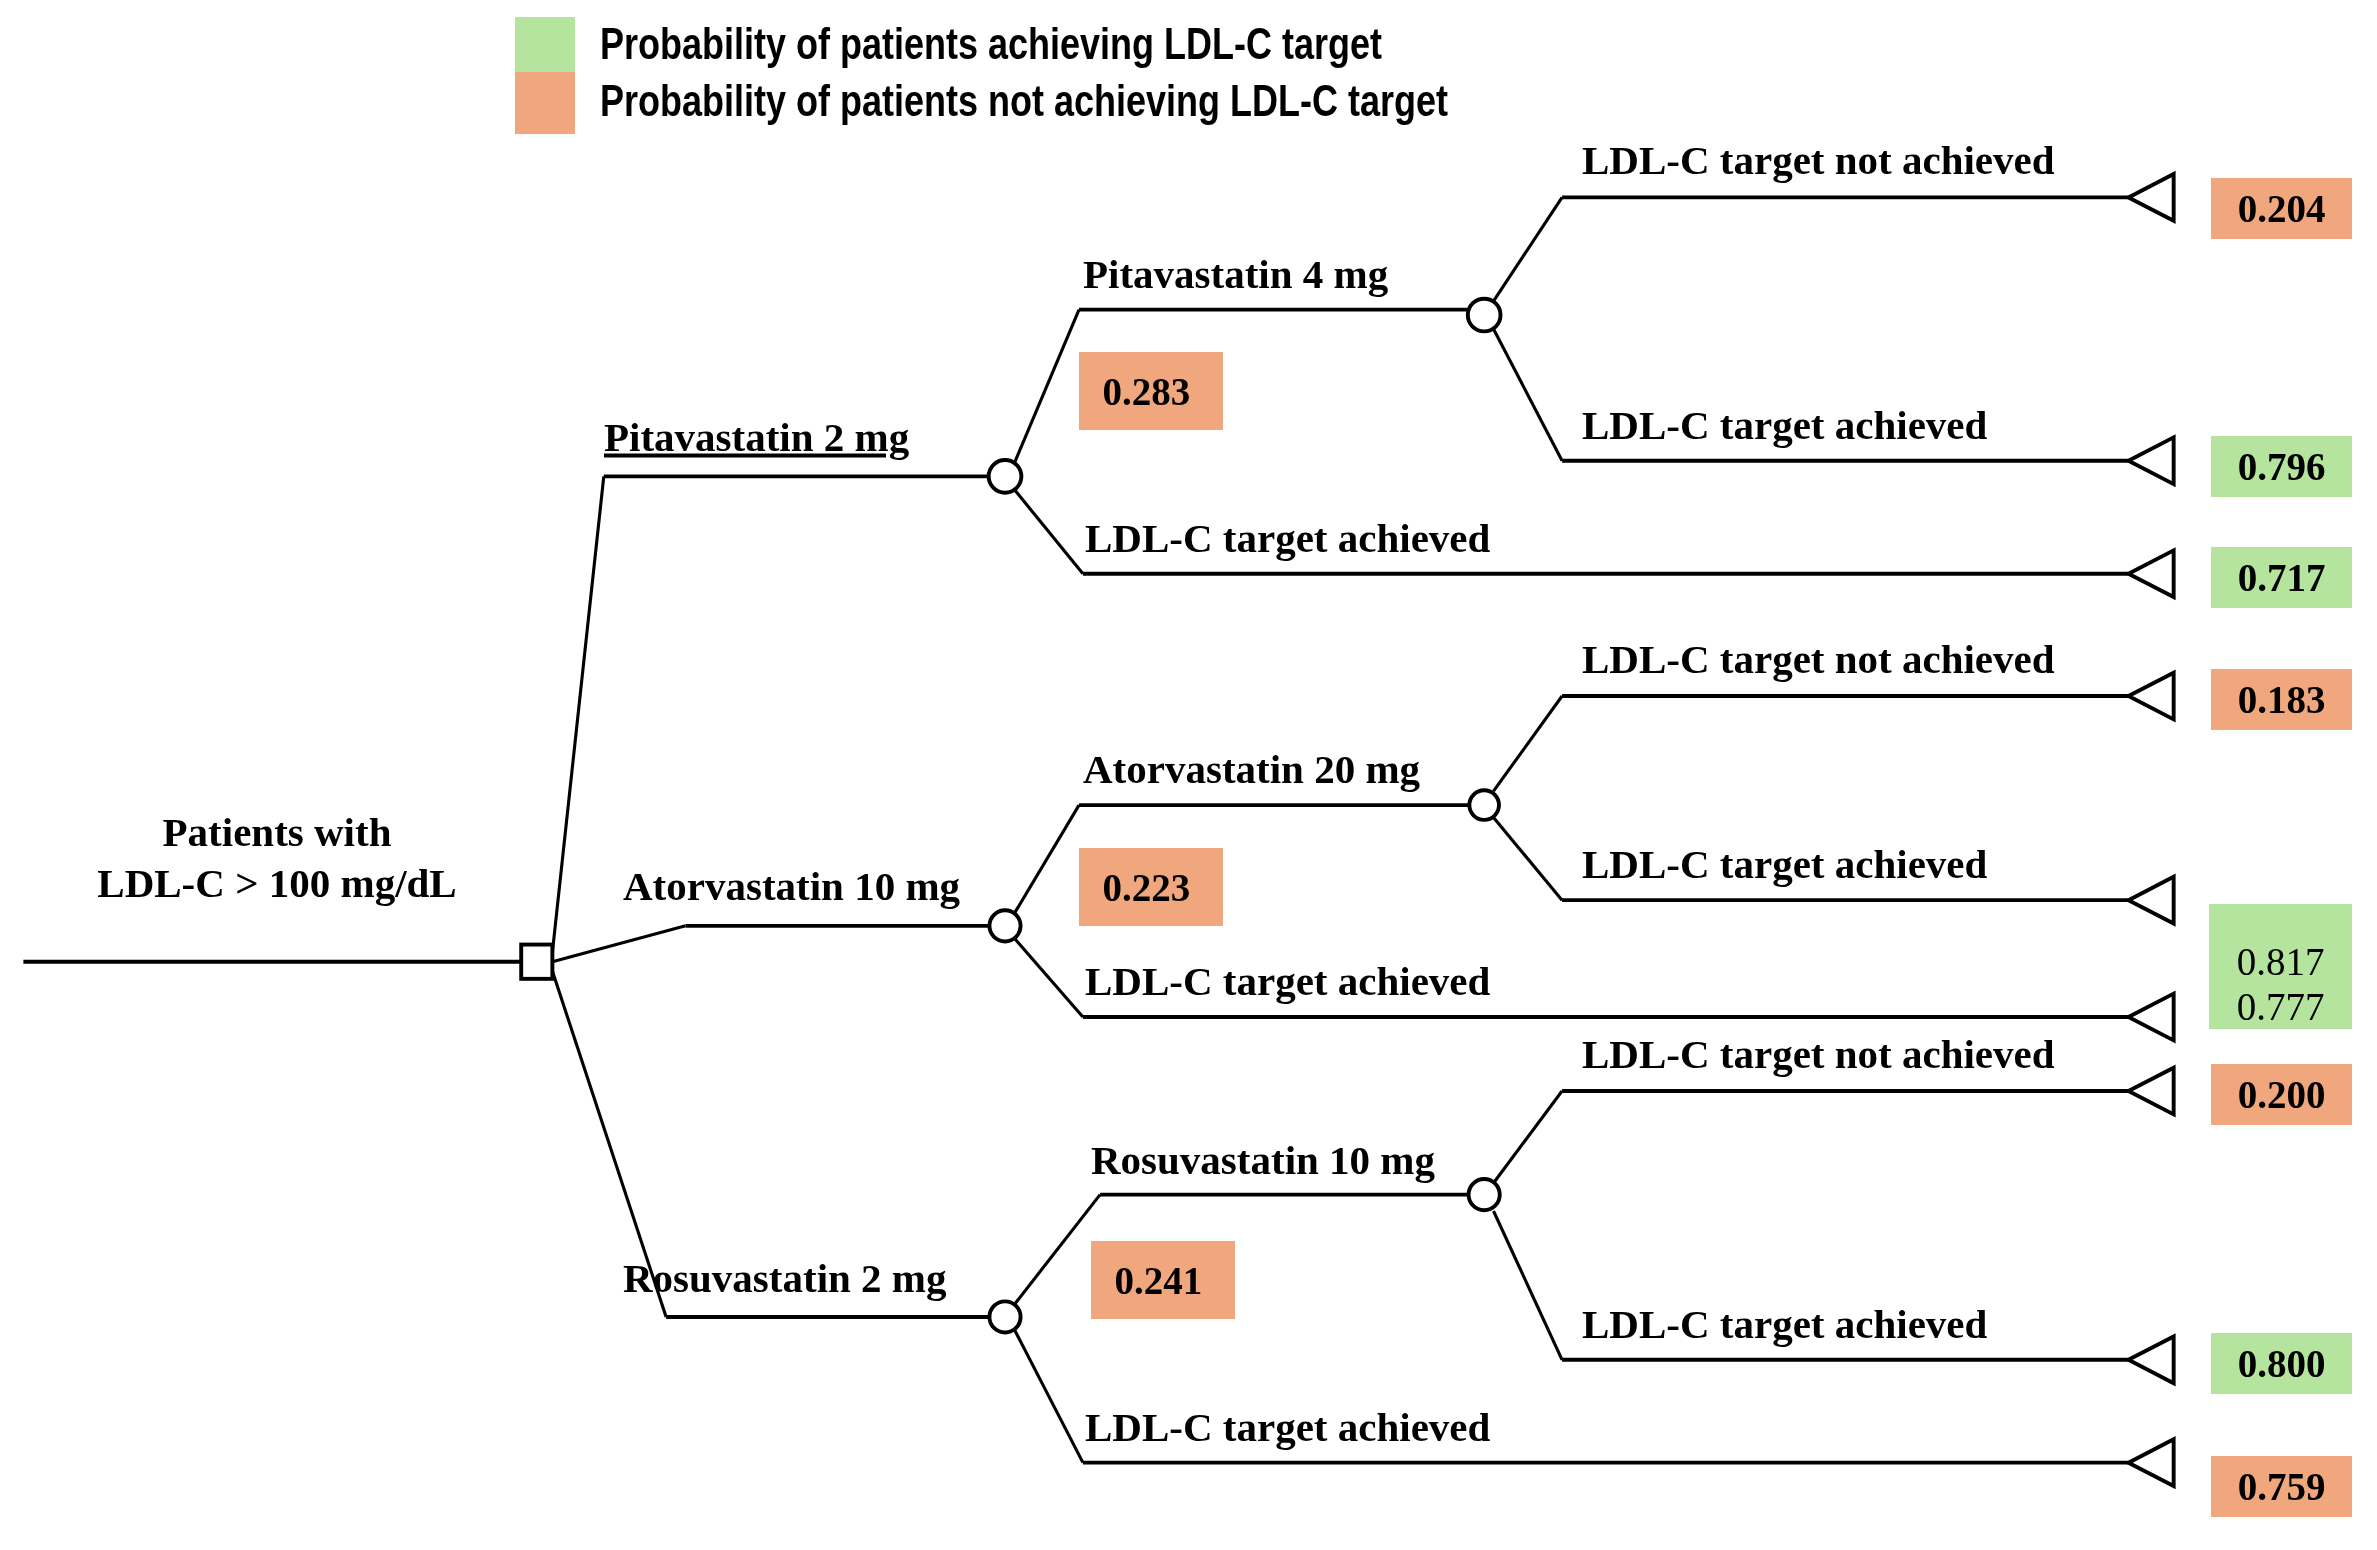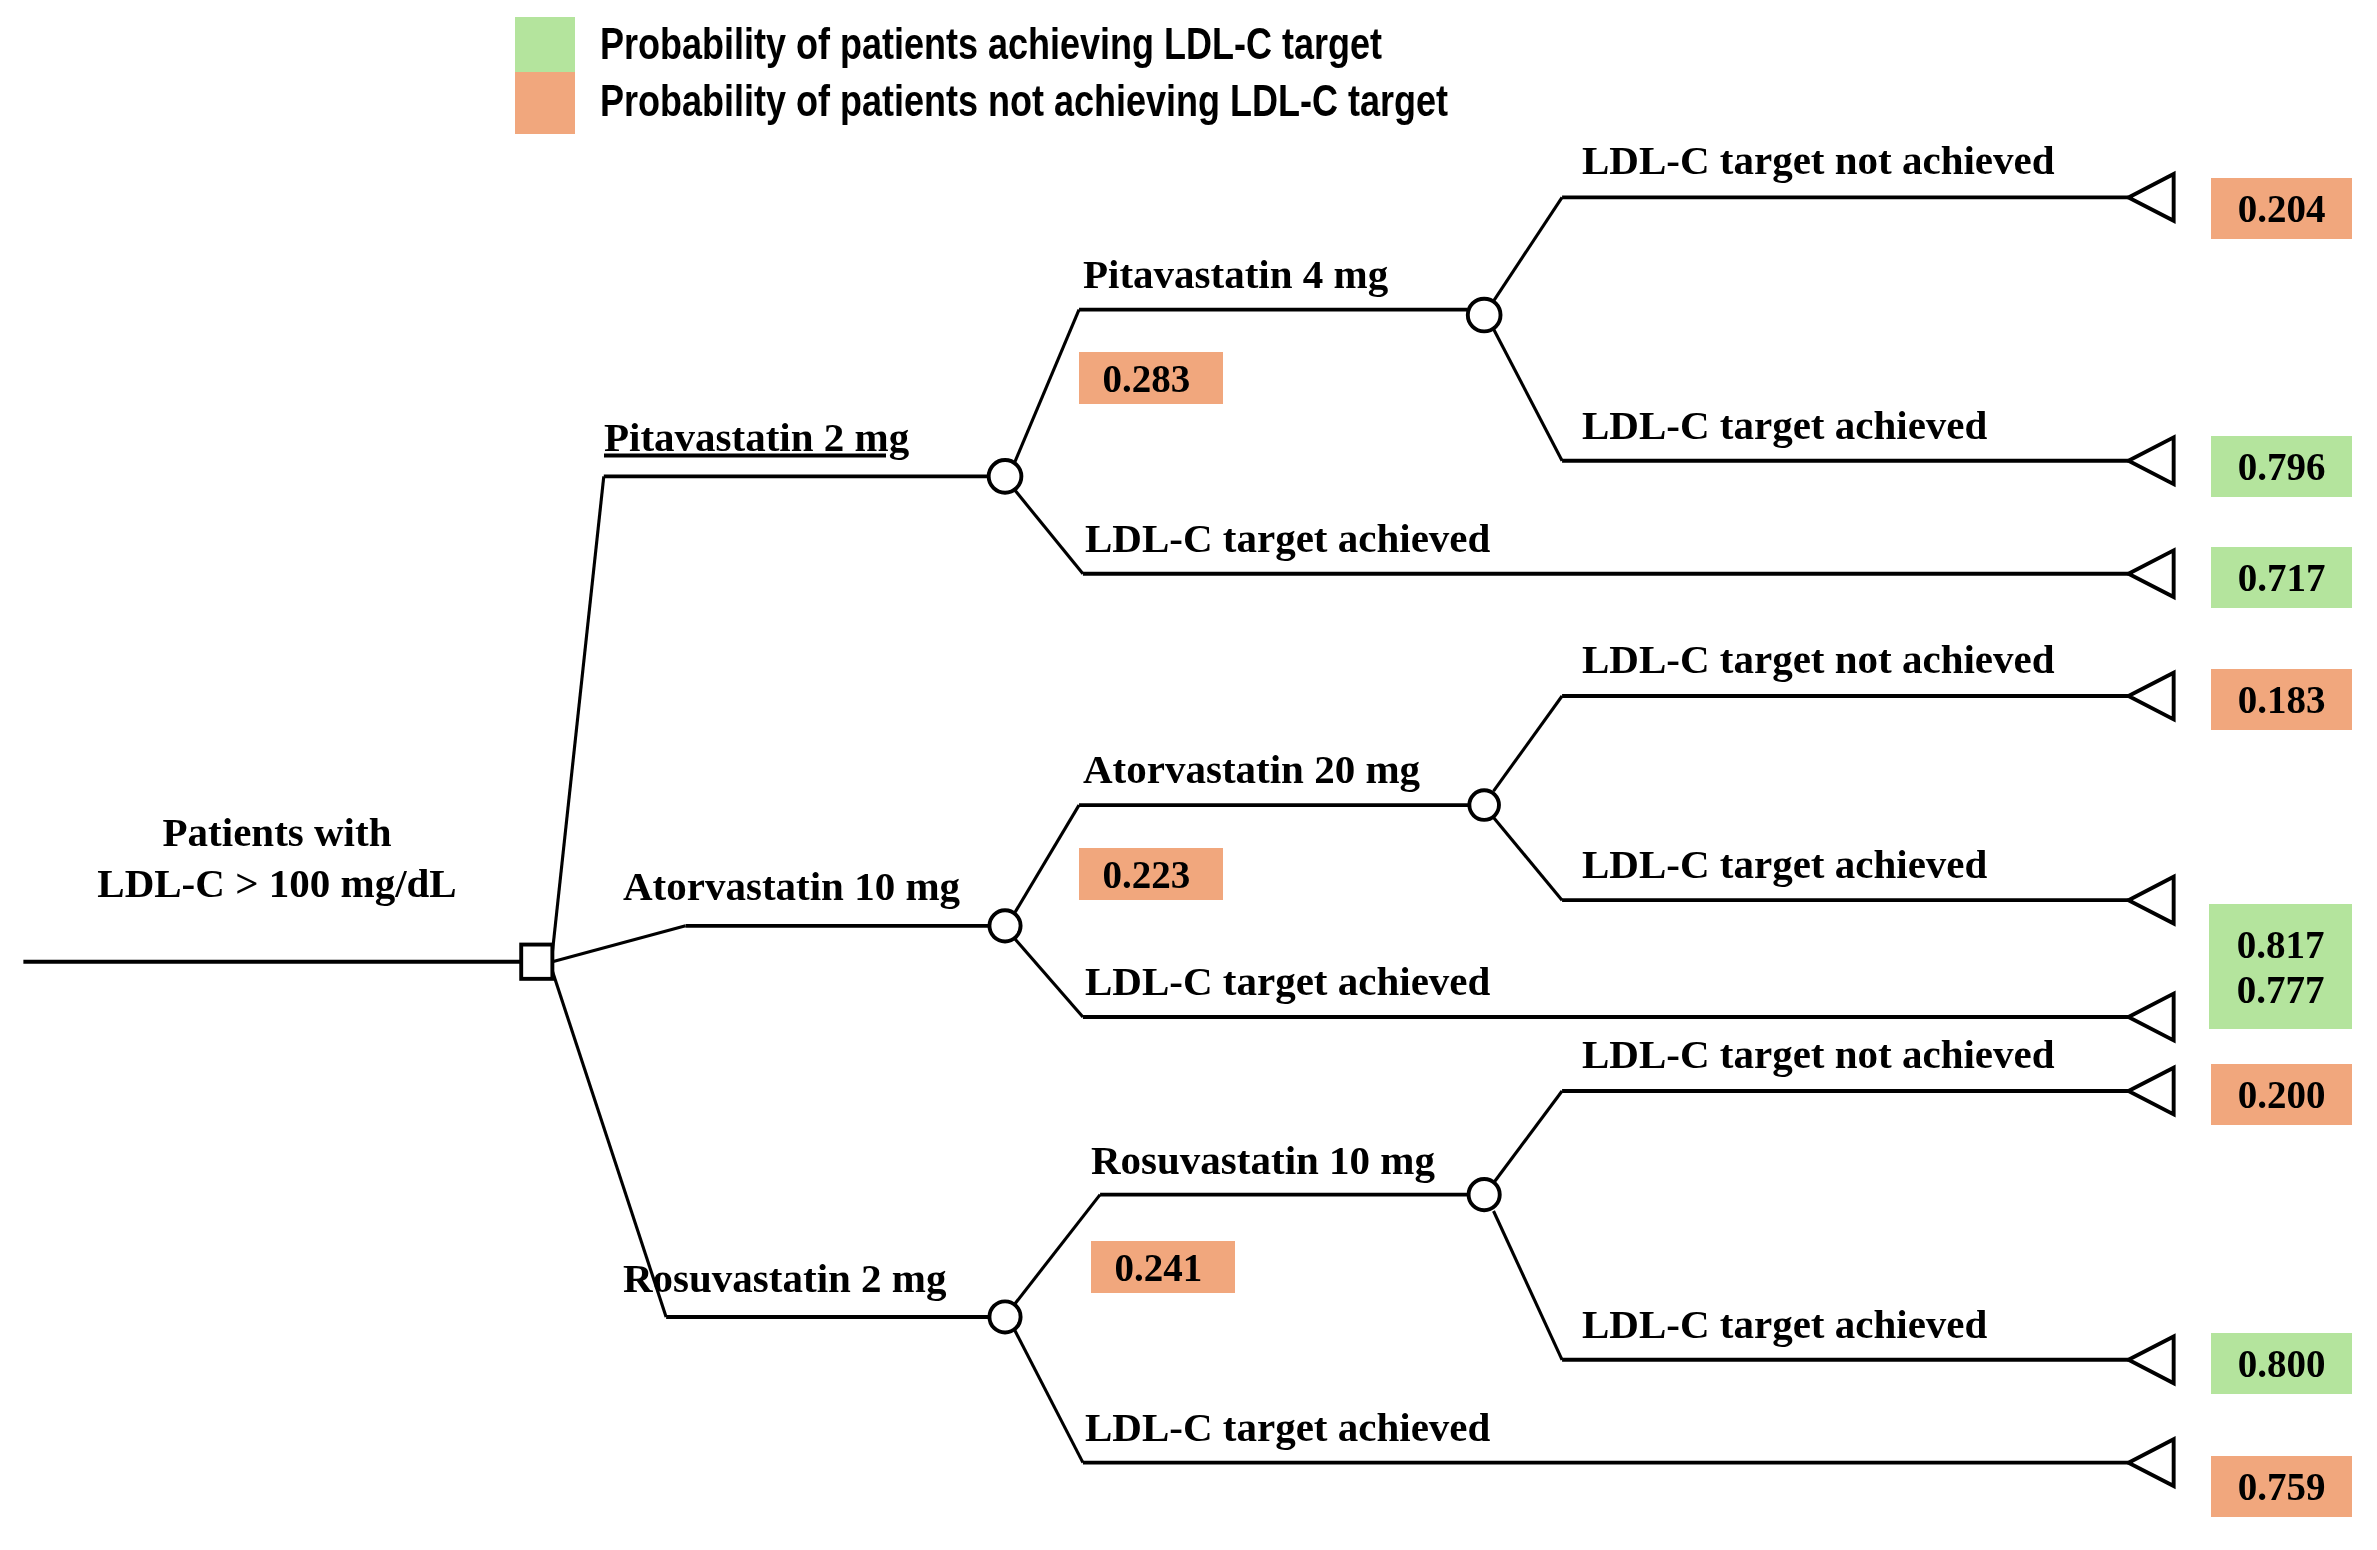--- a/index.html
+++ b/index.html
@@ -12,26 +12,26 @@
   .legend-swatch{position:absolute;width:60px;}
   .legend-text{position:absolute;font-family:"Liberation Sans","DejaVu Sans",sans-serif;
                font-weight:bold;font-size:45px;white-space:nowrap;
                transform:translateY(-50%) scaleX(0.8);transform-origin:left center;}
   .root-label{position:absolute;left:47px;top:807px;width:460px;text-align:center;
               font-weight:bold;font-size:41px;line-height:51px;}
   .vbox{position:absolute;width:141px;height:61px;display:flex;align-items:center;
         justify-content:center;font-weight:bold;font-size:39px;}
   .vbox.orange{background:#f1a77d;}
   .vbox.green{background:#b4e49d;}
-  .pbox{position:absolute;width:144px;height:52px;display:flex;align-items:center;
+  .pbox{position:absolute;width:144px;height:78px;display:flex;align-items:center;
         justify-content:flex-start;padding-left:23.4px;box-sizing:border-box;
         font-weight:bold;font-size:39px;background:#f1a77d;}
   .vstack{position:absolute;left:2209px;top:904px;width:143px;height:125px;
           background:#b4e49d;display:flex;flex-direction:column;align-items:center;
-          justify-content:center;font-weight:bold;font-size:39px;}
+          justify-content:flex-end;font-weight:normal;font-size:39px;}
 </style>
 </head>
 <body>
 
 <div id="canvas">
 
   <svg class="wire" viewBox="0 0 3051 1990">
     <g stroke="#000" stroke-width="5" fill="none">
 
       <line x1="30" y1="1234" x2="669" y2="1234"></line>

